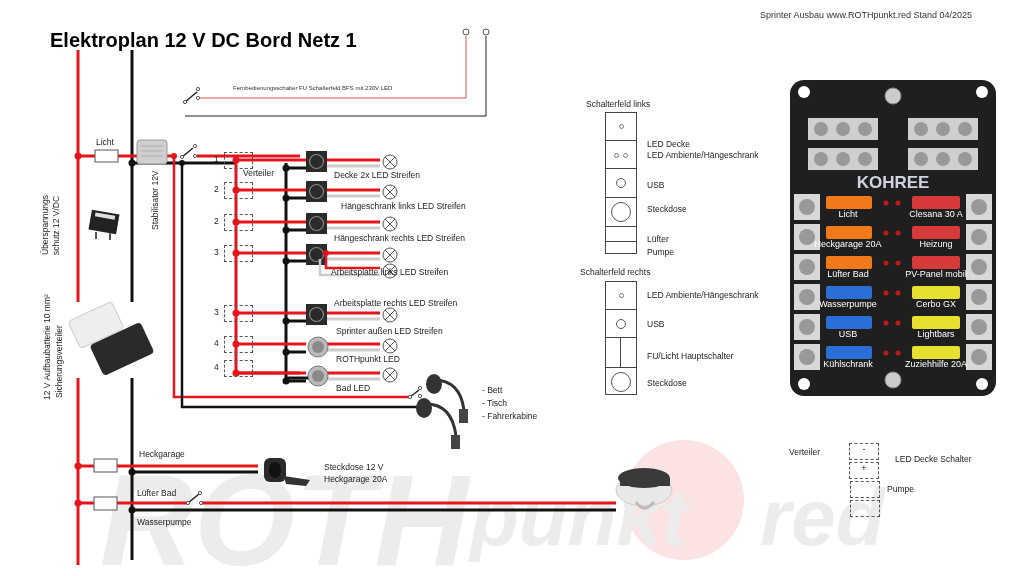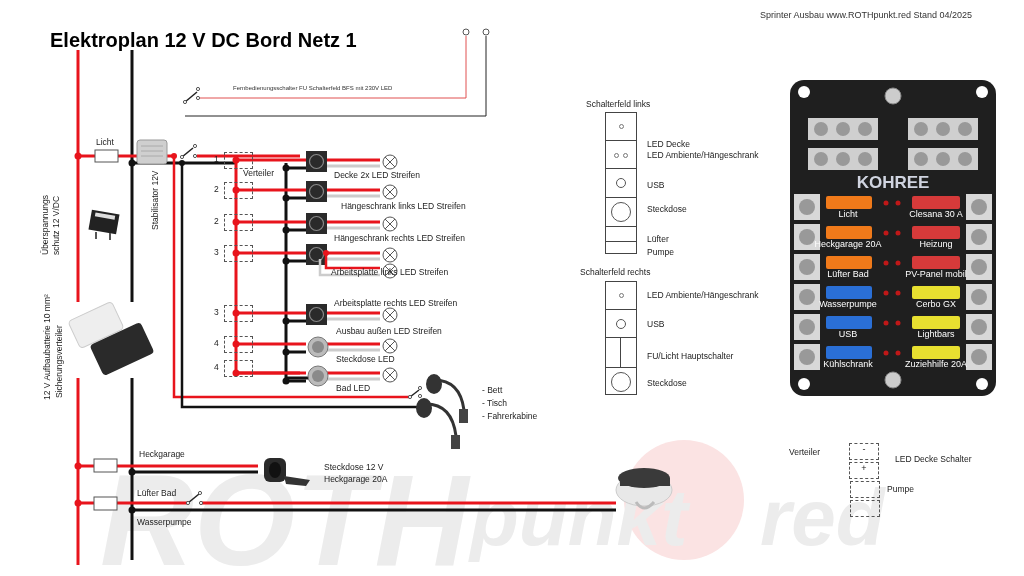--- a/index.html
+++ b/index.html
@@ -233,22 +233,22 @@
     <div class="abs lbl" style="left: 214px; top: 338px;">4</div>
     <div class="abs" style="left: 224px; top: 360px; width: 27px; height: 15px; border: 1px dashed rgb(85, 85, 85);"></div>
     <div class="abs lbl" style="left: 214px; top: 362px;">4</div>
   </div>
 <div id="circuit-html">
     <div class="abs lbl" style="left: 334px; top: 170px;">Decke 2x LED Streifen</div>
     <div class="abs lbl" style="left: 341px; top: 201px;">Hängeschrank links LED Streifen</div>
     <div class="abs lbl" style="left: 334px; top: 233px;">Hängeschrank rechts LED Streifen</div>
     <div class="abs lbl" style="left: 331px; top: 267px;">Arbeitsplatte links LED Streifen</div>
     <div class="abs lbl" style="left: 334px; top: 298px;">Arbeitsplatte rechts LED Streifen</div>
-    <div class="abs lbl" style="left: 336px; top: 326px;">Ausbau außen LED Streifen</div>
-    <div class="abs lbl" style="left: 336px; top: 354px;">Steckdose LED</div>
+    <div class="abs lbl" style="left: 336px; top: 326px;">Sprinter außen LED Streifen</div>
+    <div class="abs lbl" style="left: 336px; top: 354px;">ROTHpunkt LED</div>
     <div class="abs lbl" style="left: 336px; top: 383px; text-align: center;">Bad LED</div>
   </div>
 
 <svg class="abs" style="left:412px;top:372px" width="70" height="80">
   <path d="M22 8 Q48 8 52 38" fill="none" stroke="#333" stroke-width="3"></path>
   <ellipse cx="22" cy="12" rx="8" ry="10" fill="#333"></ellipse>
   <rect x="47" y="37" width="9" height="14" fill="#444"></rect>
   <path d="M14 32 Q40 32 44 64" fill="none" stroke="#333" stroke-width="3"></path>
   <ellipse cx="12" cy="36" rx="8" ry="10" fill="#333"></ellipse>
   <rect x="39" y="63" width="9" height="14" fill="#444"></rect>

